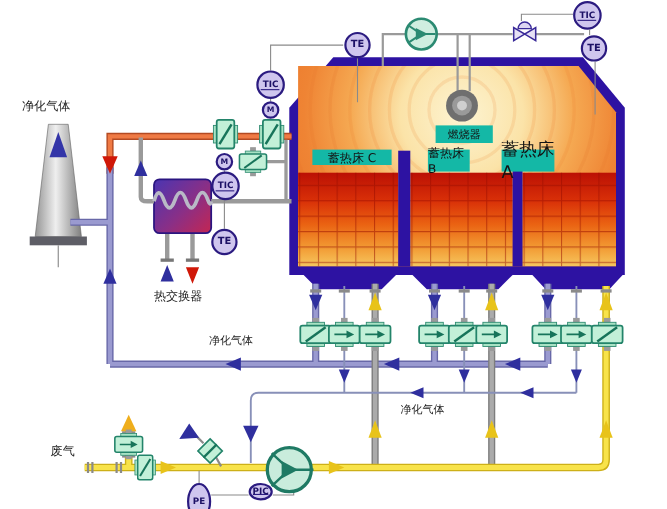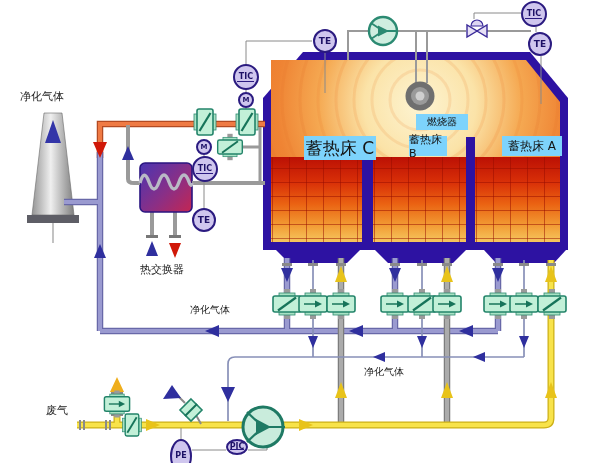--- a/index.html
+++ b/index.html
@@ -5,22 +5,22 @@
   html,body{margin:0;padding:0;background:#ffffff;}
   #stage{position:relative;width:606px;height:463px;background:#ffffff;overflow:hidden;
          font-family:"DejaVu Sans","Liberation Sans",sans-serif;}
   #pipes{position:absolute;left:0;top:0;}
   .inst{position:absolute;border-radius:50%;background:#cfc6ee;border:2px solid #2b1b80;
         color:#1d1166;display:flex;align-items:center;justify-content:center;
         font-weight:bold;box-sizing:border-box;line-height:1;letter-spacing:0;}
   .ctrl{background-image:linear-gradient(#2b1b80,#2b1b80);background-size:78% 1px;
         background-position:center 72%;background-repeat:no-repeat;}
   .lbl{position:absolute;color:#1c1c1c;white-space:nowrap;font-family:Liberation Serif, serif;}
-  .wbox{position:absolute;background:#7dd3fc;display:flex;align-items:center;
-        justify-content:center;color:#141414;margin-left:20px;}
+  .wbox{position:absolute;background:#14b8a6;display:flex;align-items:center;
+        justify-content:center;color:#141414;}
 </style>
 </head>
 <body>
 
 <div id="stage">
 
 <svg id="pipes" width="606" height="463" viewBox="0 0 606 463">
   <defs>
     <radialGradient id="glowG" gradientUnits="userSpaceOnUse" cx="420" cy="105" r="175">
       <stop offset="0" stop-color="#fdf4d2"></stop>
@@ -249,23 +249,23 @@
     <polygon points="256,419 256,435 271,427" fill="#1f7a64"></polygon>
   </g>
 </svg>
 
 <div class="lbl" style="left:20px;top:89px;font-size:11px;">净化气体</div>
 <div class="lbl" style="left:190px;top:303px;font-size:10px;">净化气体</div>
 <div class="lbl" style="left:364px;top:365px;font-size:10px;">净化气体</div>
 <div class="lbl" style="left:140px;top:262px;font-size:11px;">热交换器</div>
 <div class="lbl" style="left:46px;top:403px;font-size:11px;">废气</div>
 
-<div class="wbox" style="left:284px;top:136px;width:72px;height:24px;font-size:17px;">蓄热床 C</div>
+<div class="wbox" style="left:284px;top:136px;width:72px;height:14px;font-size:11px;">蓄热床 C</div>
 <div class="wbox" style="left:389px;top:136px;width:38px;height:20px;font-size:11px;">蓄热床 B</div>
-<div class="wbox" style="left:482px;top:136px;width:60px;height:20px;font-size:12px;">蓄热床 A</div>
+<div class="wbox" style="left:456px;top:136px;width:48px;height:20px;font-size:16px;">蓄热床 A</div>
 <div class="wbox" style="left:396px;top:114px;width:52px;height:16px;font-size:10px;">燃烧器</div>
 
 <div class="inst ctrl" style="left:233px;top:64px;width:26px;height:26px;font-size:8px;">TIC</div>
 <div class="inst" style="left:238px;top:92px;width:16px;height:16px;font-size:7px;">M</div>
 <div class="inst" style="left:313px;top:29px;width:24px;height:24px;font-size:9px;">TE</div>
 
 <div class="inst" style="left:196px;top:139px;width:16px;height:16px;font-size:7px;">M</div>
 <div class="inst ctrl" style="left:192px;top:156px;width:26px;height:26px;font-size:8px;">TIC</div>
 <div class="inst" style="left:192px;top:208px;width:24px;height:24px;font-size:9px;">TE</div>
 

